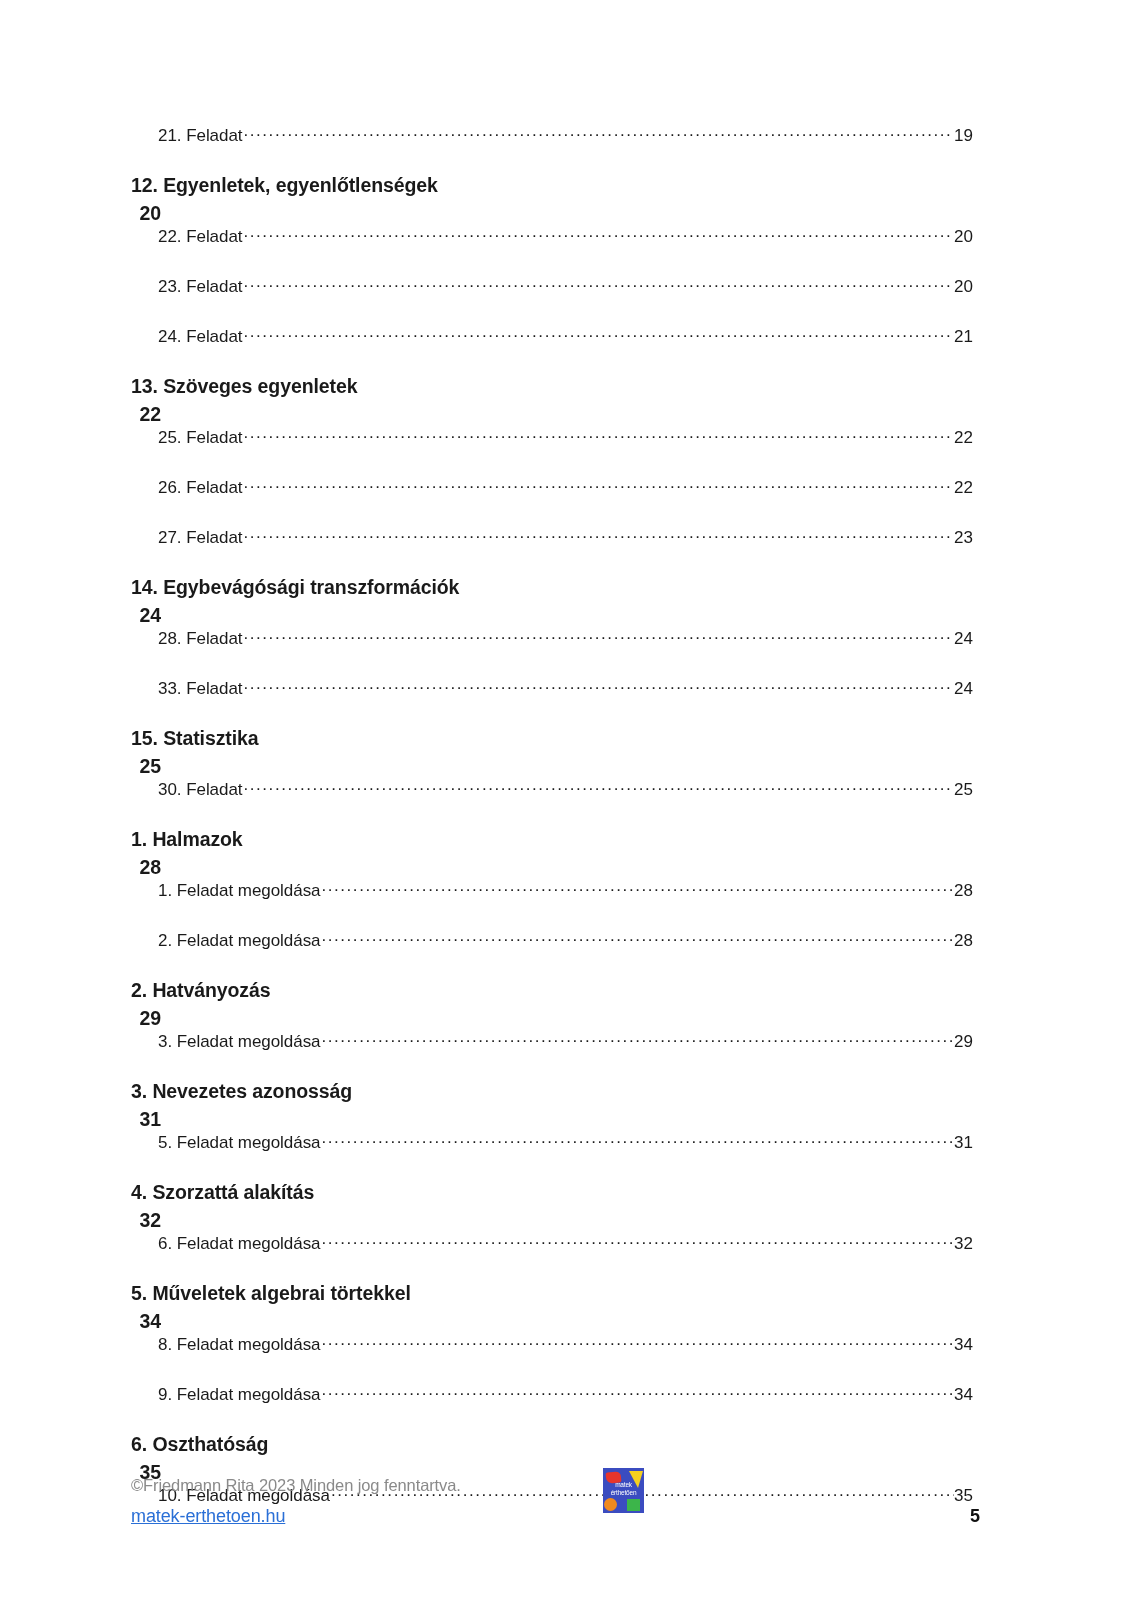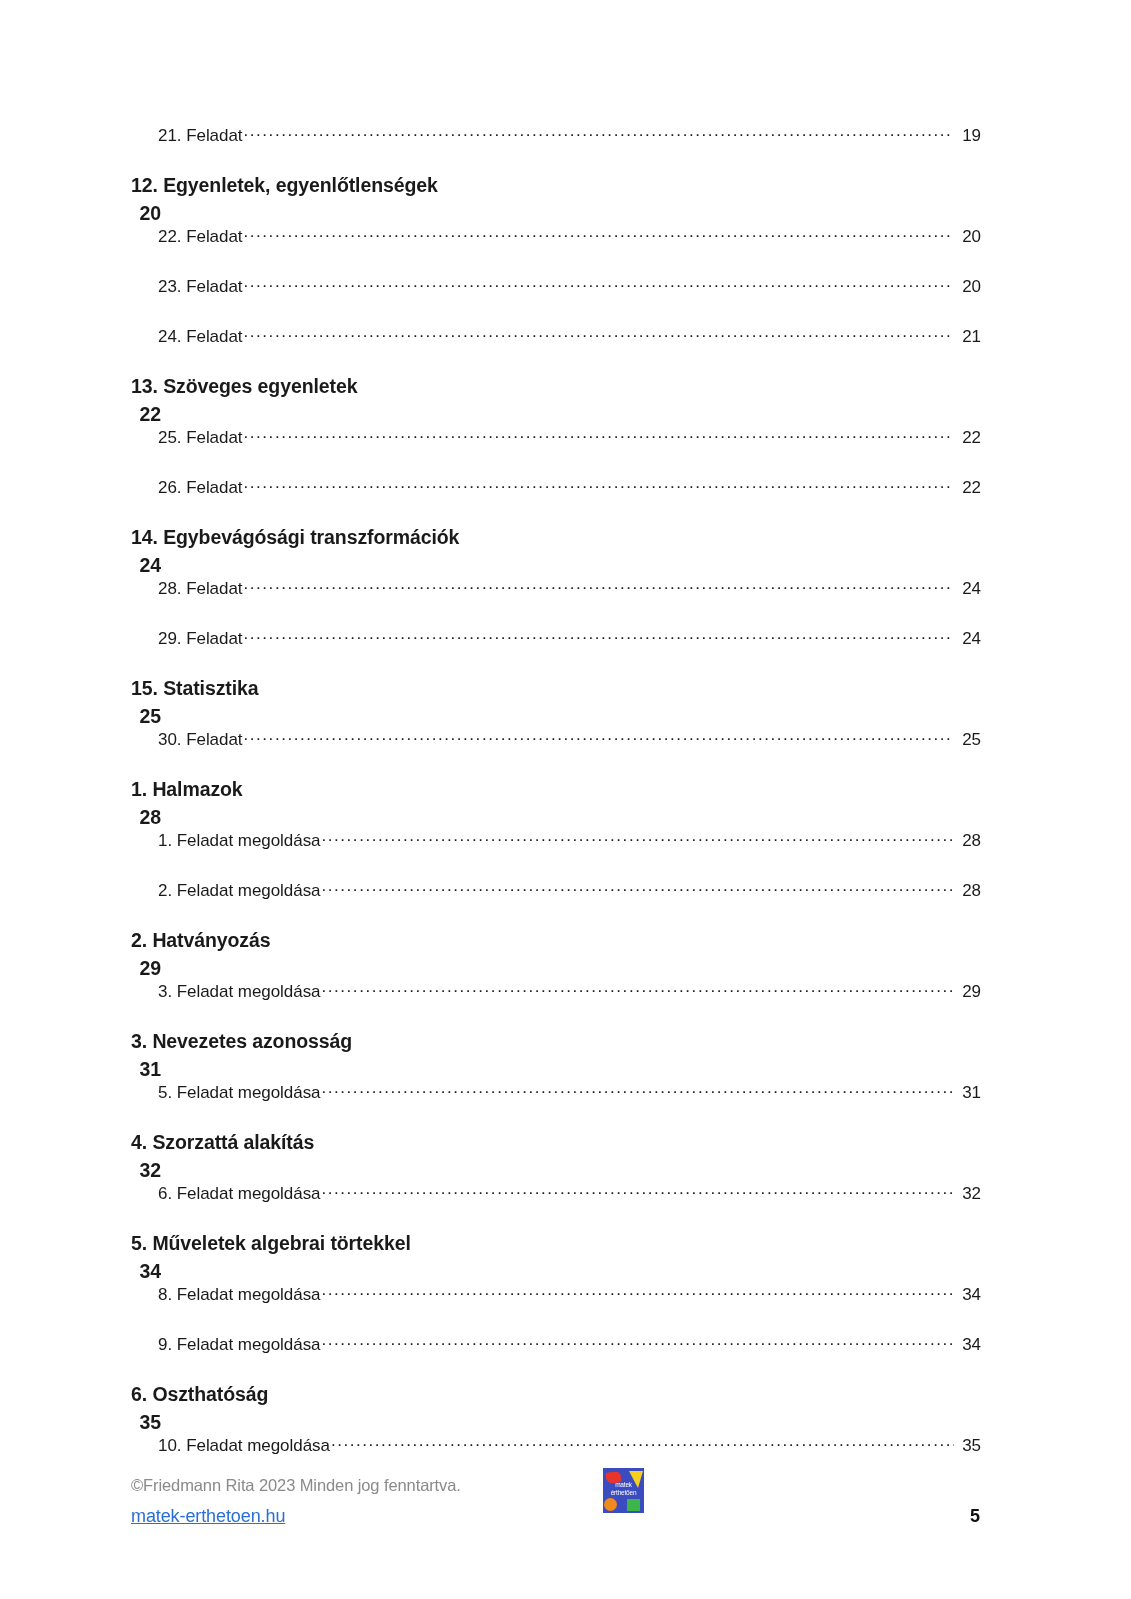--- a/index.html
+++ b/index.html
@@ -67,21 +67,21 @@
     font-size: 17px;
     font-weight: normal;
     letter-spacing: -0.05px;
     padding-left: 27px;
   }
   .lvl2 .label { padding-right: 1px; }
   .lvl2 .pageno {
     font-weight: normal;
     font-size: 17px;
     width: 27px;
-    text-align: right;
+    text-align: left;
     padding-left: 0px;
   }
 
   .label { flex: 0 0 auto; }
 
   
   .leader {
     flex: 1 1 auto;
     overflow: hidden;
     height: 1em;
@@ -233,32 +233,37 @@
       <a class="toc-entry lvl2">
         <span class="label">25. Feladat</span>
         <span class="leader"></span>
         <span class="pageno">22</span>
       </a>
       <a class="toc-entry lvl2">
         <span class="label">26. Feladat</span>
         <span class="leader"></span>
         <span class="pageno">22</span>
       </a>
+      <a class="toc-entry lvl2">
+        <span class="label">27. Feladat</span>
+        <span class="leader"></span>
+        <span class="pageno">23</span>
+      </a>
       <a class="toc-entry lvl1">
         <span class="label">14. Egybevágósági transzformációk</span>
         <span class="leader"></span>
         <span class="pageno">24</span>
       </a>
       <a class="toc-entry lvl2">
         <span class="label">28. Feladat</span>
         <span class="leader"></span>
         <span class="pageno">24</span>
       </a>
       <a class="toc-entry lvl2">
-        <span class="label">29. Feladat</span>
+        <span class="label">33. Feladat</span>
         <span class="leader"></span>
         <span class="pageno">24</span>
       </a>
       <a class="toc-entry lvl1">
         <span class="label">15. Statisztika</span>
         <span class="leader"></span>
         <span class="pageno">25</span>
       </a>
       <a class="toc-entry lvl2">
         <span class="label">30. Feladat</span>

